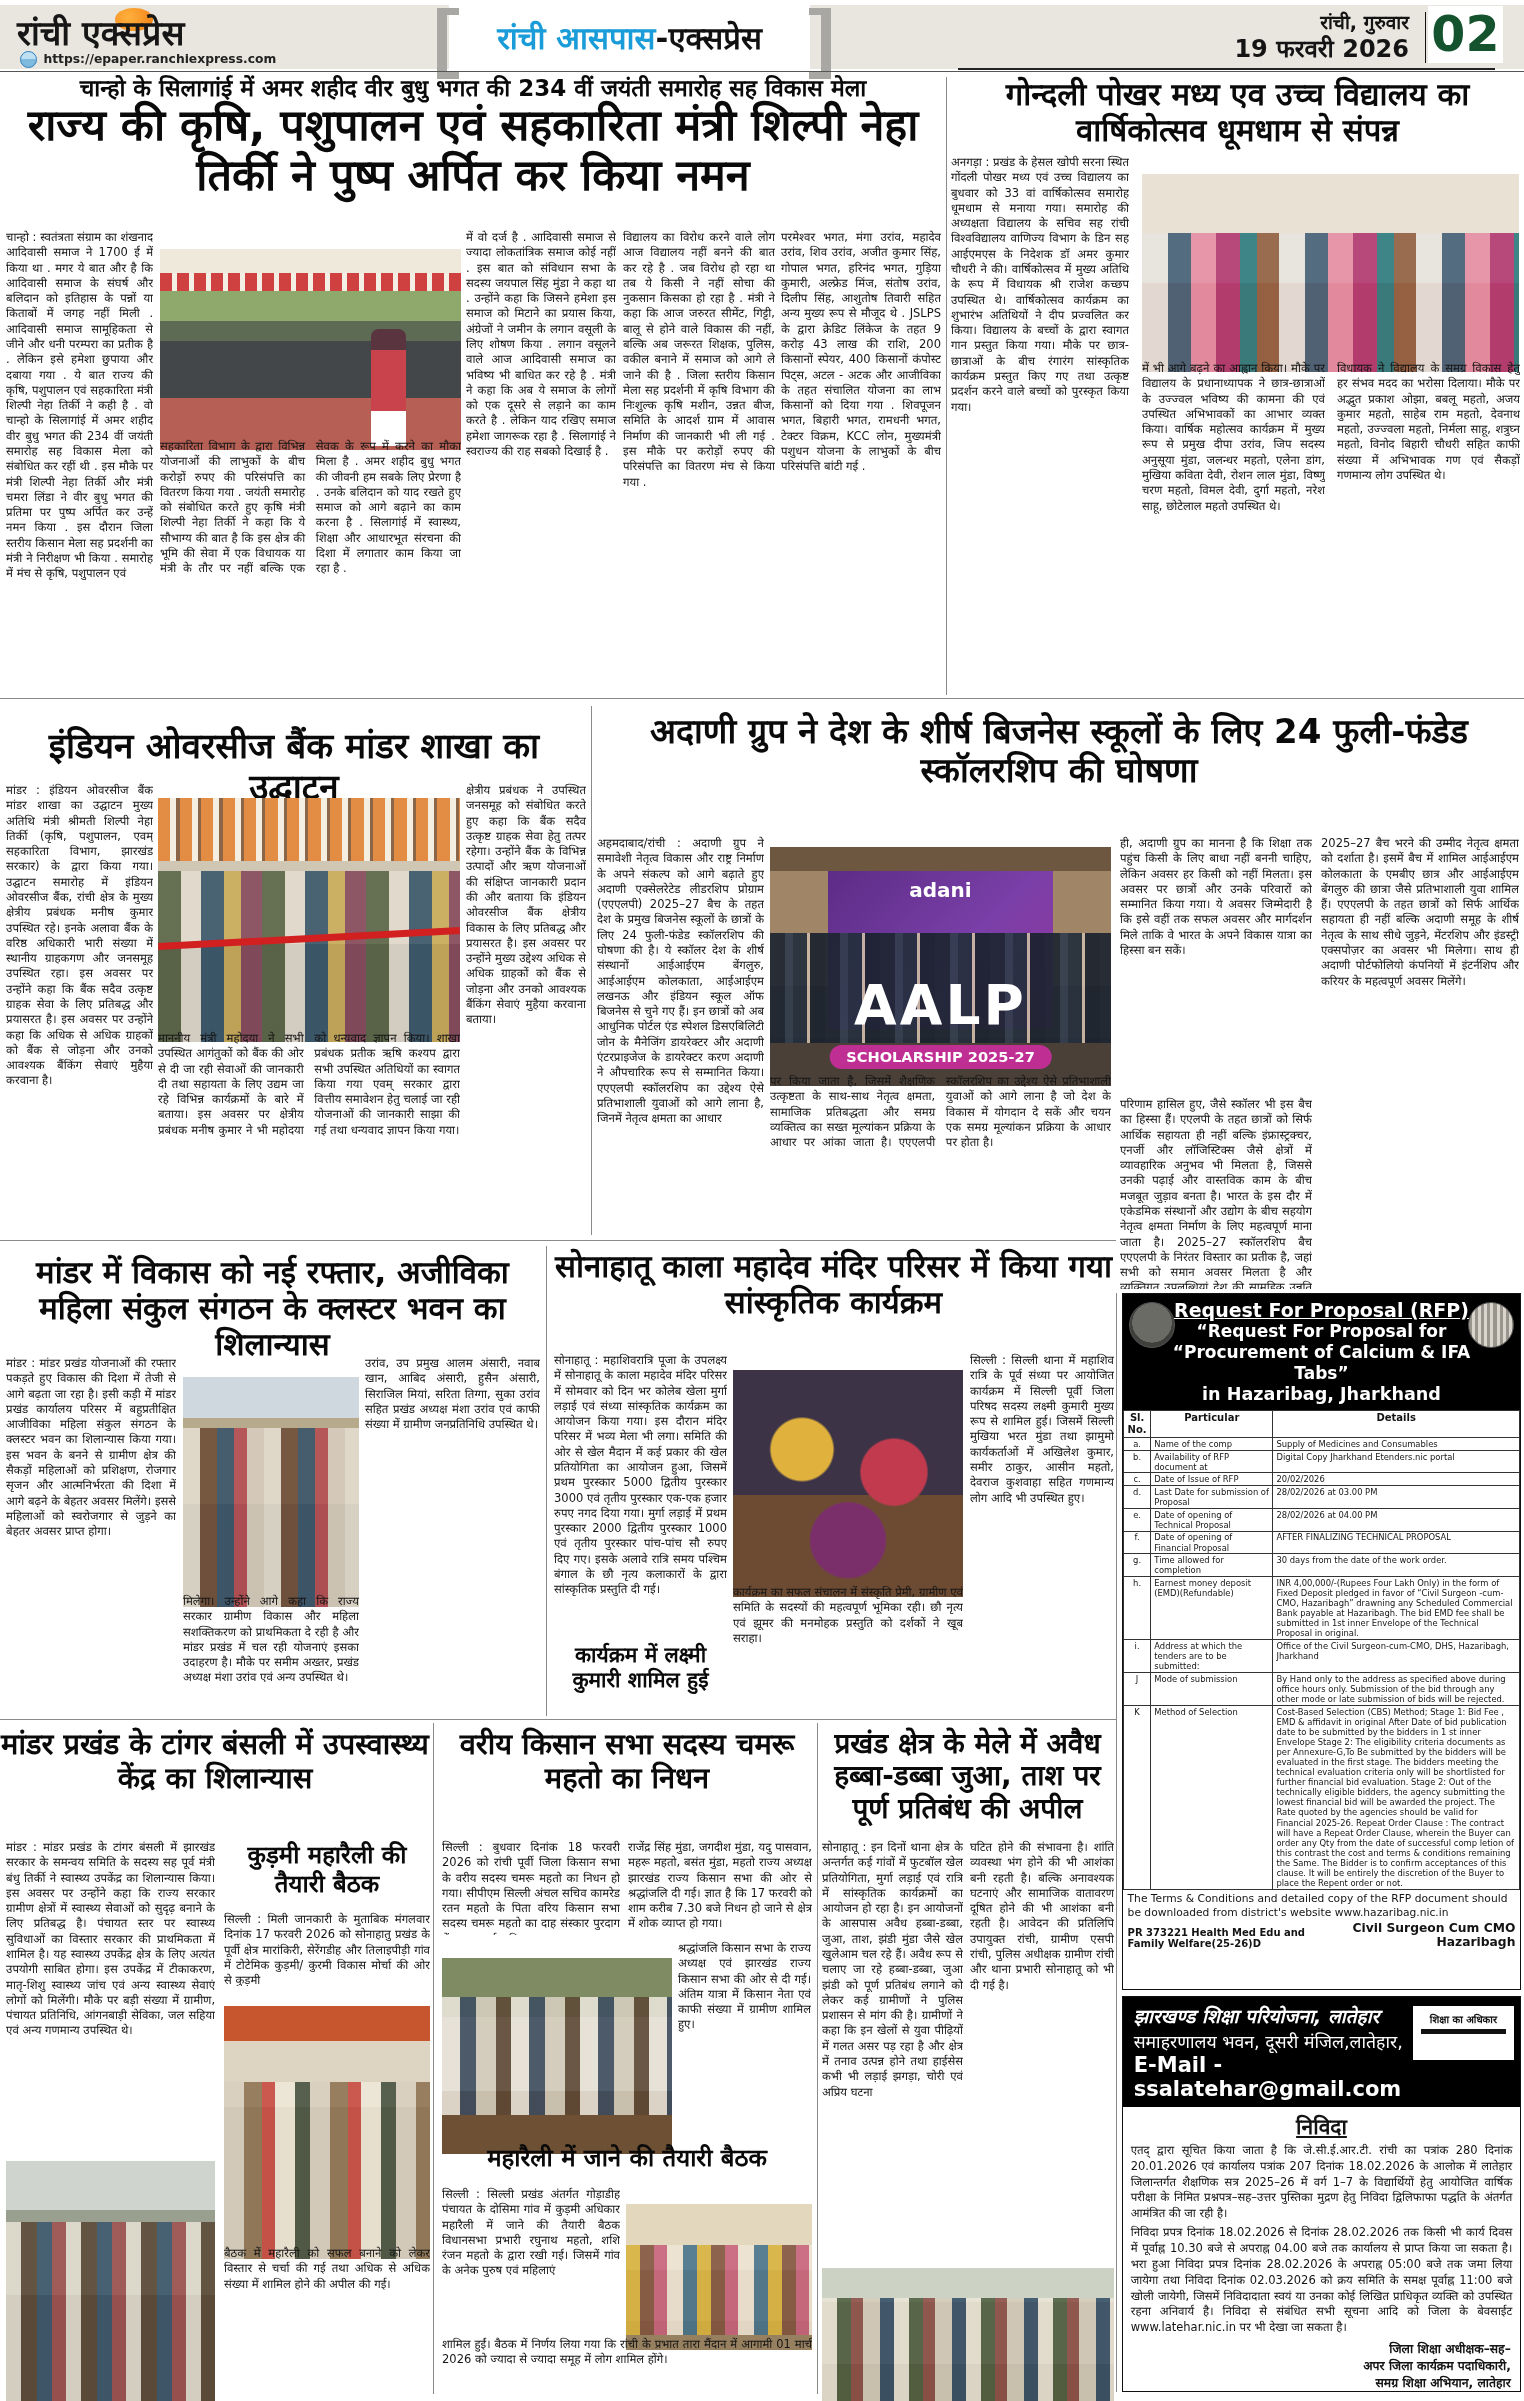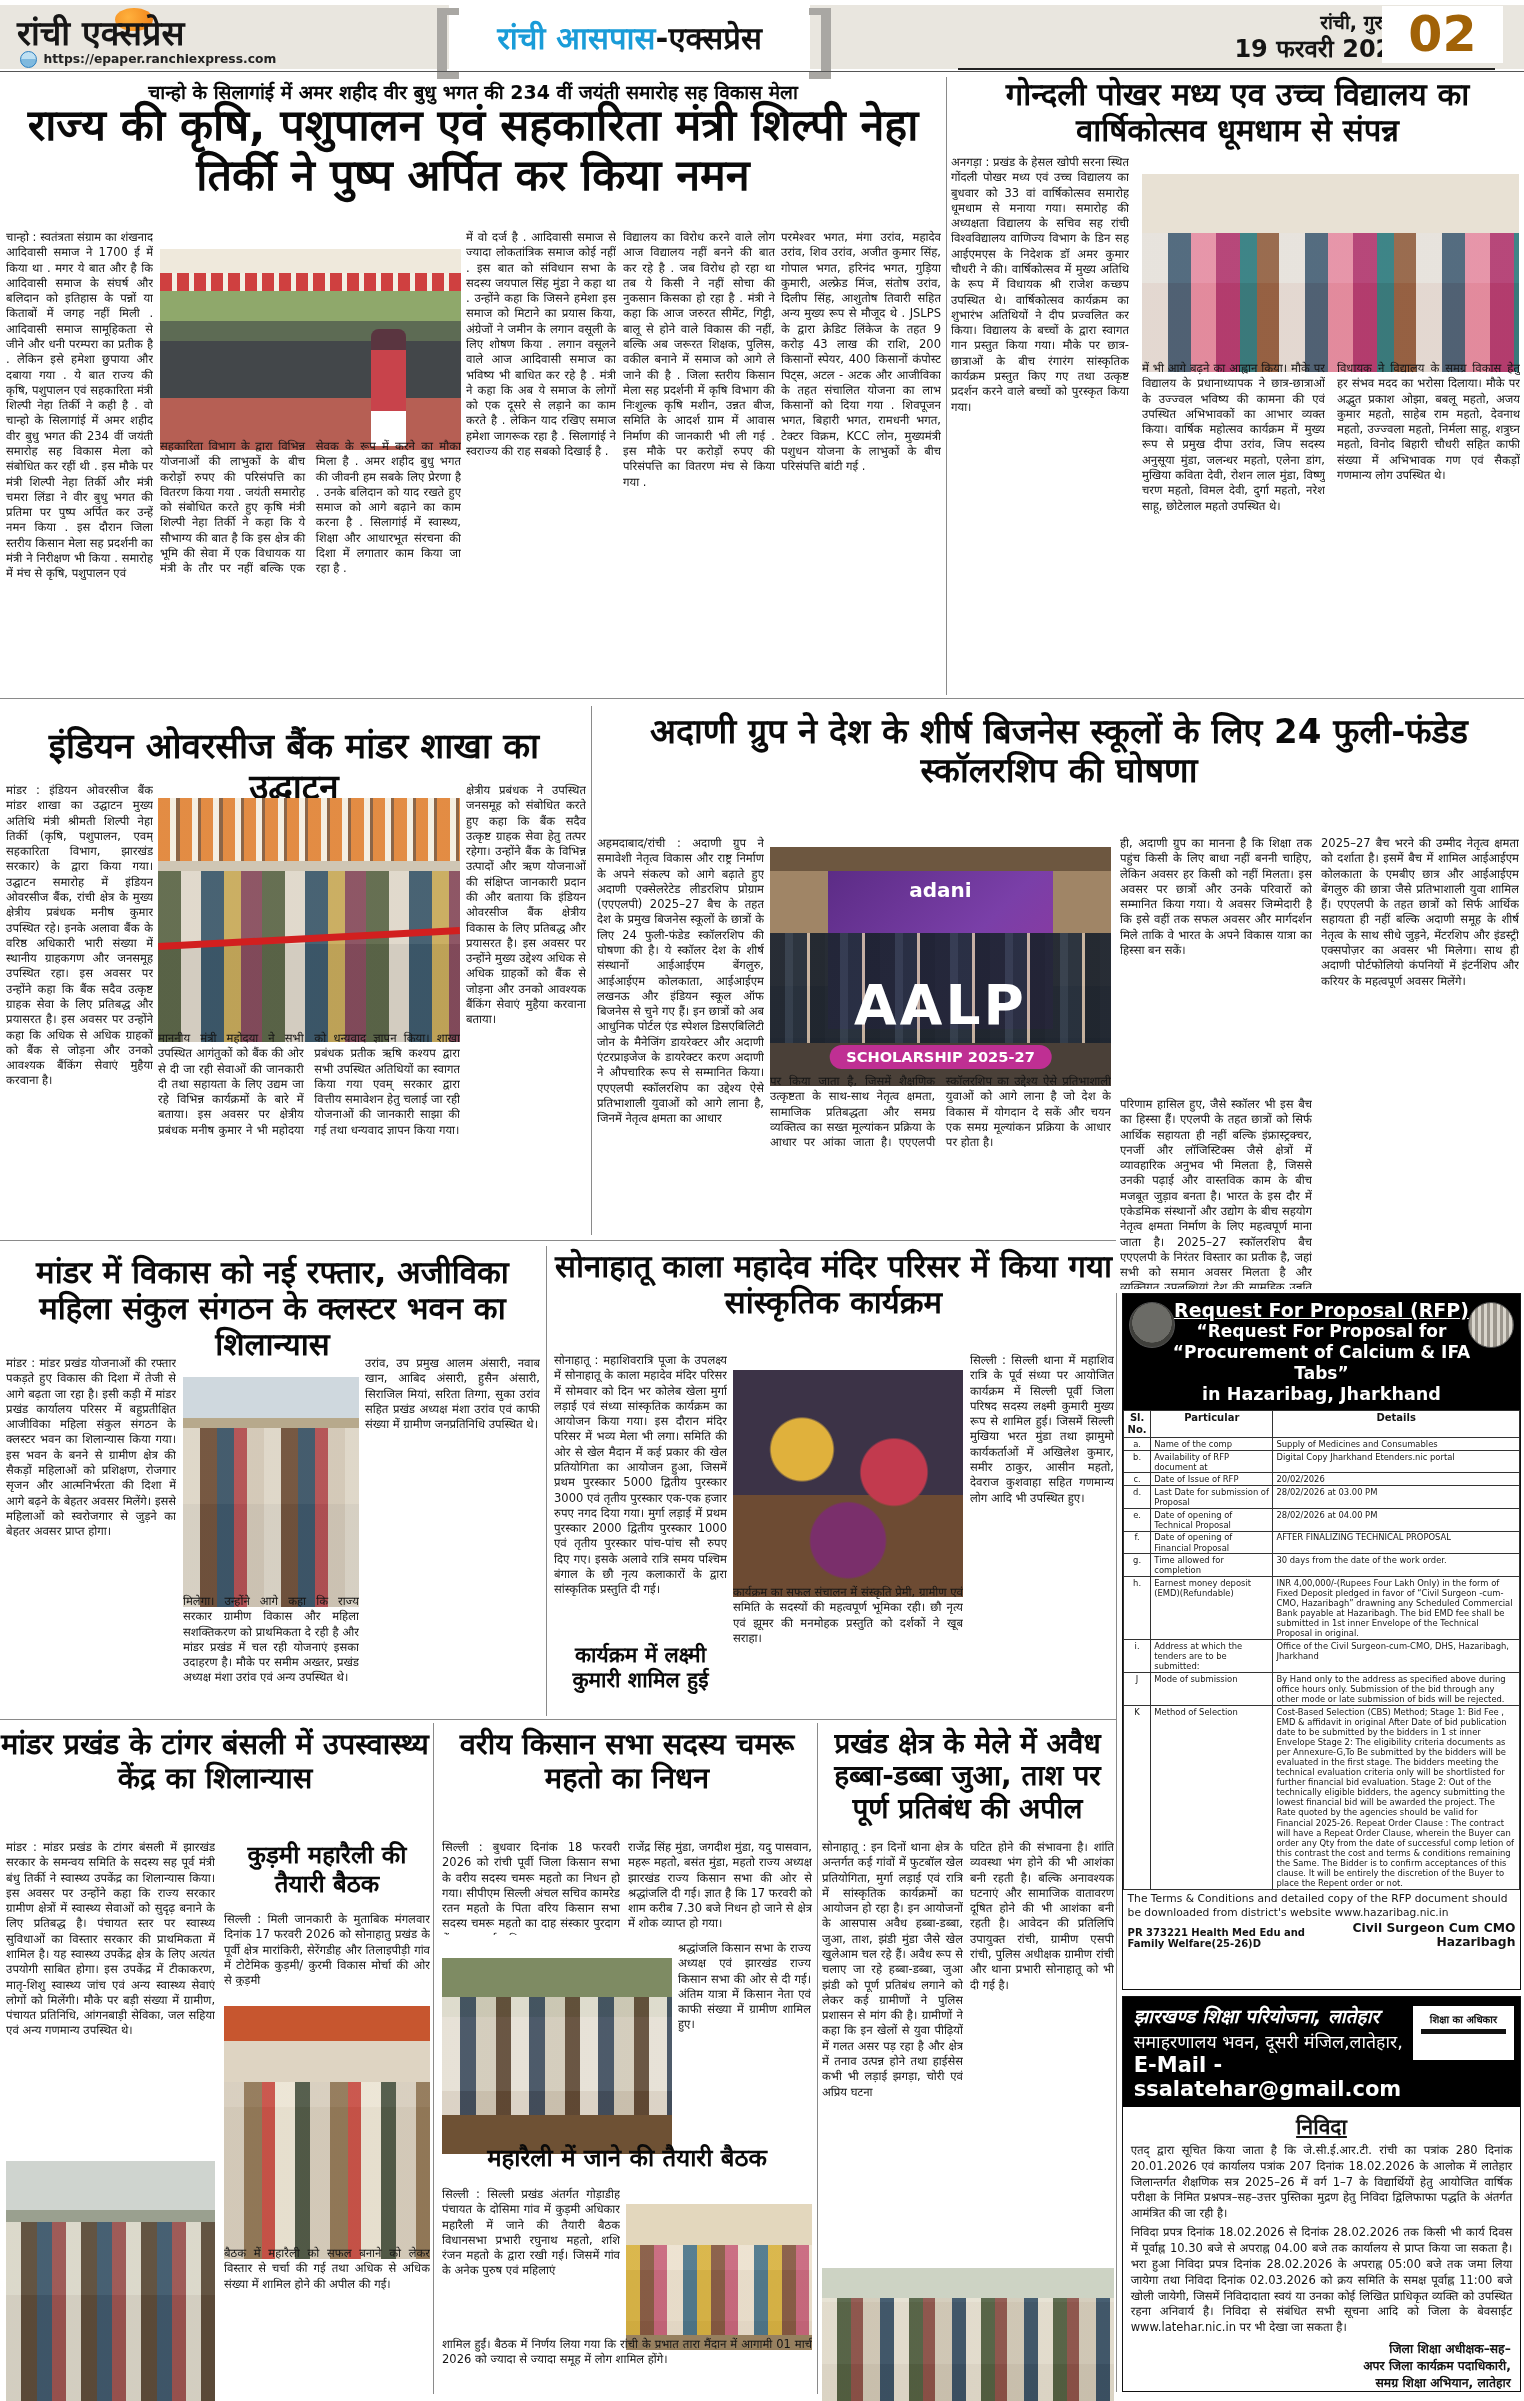--- a/index.html
+++ b/index.html
@@ -25,21 +25,21 @@
   #paper-logo{position:absolute;left:17px;top:4.6px;font-size:34px;font-weight:700;color:#161616;z-index:2;}
   #logo-orange{position:absolute;left:115px;top:3.1px;width:38px;height:23px;border-radius:50%;
       background:radial-gradient(circle at 35% 40%,#ffb13d,#f07f16);z-index:1;}
   #url-row{position:absolute;left:20px;top:46px;font-size:12.3px;font-weight:700;color:#222;display:flex;gap:6.1px;align-items:center;}
   #globe{width:15.3px;height:15.3px;border-radius:50%;border:1.5px solid #2a7fc0;
       background:linear-gradient(#bfe0f2 45%,#7fb9de 45%);}
   #date-block{position:absolute;right:115px;top:6.1px;text-align:right;line-height:1.25;}
   #city-day{font-size:19px;font-weight:700;}
   #date-line{font-size:24px;font-weight:700;}
   #pg-sep{position:absolute;right:98px;top:7.7px;width:1.5px;height:51px;background:#111;}
-  #page-num{position:absolute;right:21.5px;top:1.5px;font-size:49px;font-weight:700;color:#a16207;background:#fff;padding:0 26px;}
+  #page-num{position:absolute;right:21.5px;top:1.5px;font-size:49px;font-weight:700;color:#14532d;background:#fff;padding:0 3px;}
   
   #rfp{position:absolute;left:1122px;top:1293px;width:397px;height:695px;border:1.5px solid #111;background:#fff;overflow:hidden;}
   #rfp-head{background:#000;color:#fff;text-align:center;padding:4.6px 46px 6.1px 46px;position:relative;min-height:74px;}
   #rfp-t1{font-size:19px;font-weight:700;text-decoration:underline;}
   #rfp-t2{font-size:17px;font-weight:700;line-height:1.25;}
   #rfp-t3{font-size:17.6px;font-weight:700;}
   .rfp-logo{position:absolute;top:7.7px;width:44px;height:44px;border-radius:50%;background:#e8e4dc;border:1.5px solid #555;}
   .rfp-logo.left{left:6.1px;background:radial-gradient(circle at 50% 45%,#6b6b66 60%,#3f3f3b 61%);}
   .rfp-logo.right{right:6.1px;background:repeating-linear-gradient(90deg,#9a958c 0 3.1px,#d9d5cc 3.1px 6.1px);}
   #rfp table{border-collapse:collapse;width:100%;font-size:8.4px;line-height:1.2;}
@@ -97,21 +97,21 @@
     <div id="date-block">
       <div id="city-day">रांची, गुरुवार</div>
       <div id="date-line">19 फरवरी 2026</div>
     </div>
     <div id="pg-sep"></div>
     <div id="page-num">02</div>
   </div>
   <div class="hline" style="left:0;top:71px;width:1524px;background:#555;"></div>
   <div class="hline" style="left:958px;top:68px;width:537px;height:2.3px;background:#222;"></div>
 
-  <div class="sub" style="left:0;top:75px;width:946px;font-size:19px;margin-top:6px;">चान्हो के सिलागांई में अमर शहीद वीर बुधु भगत की 234 वीं जयंती समारोह सह विकास मेला</div>
+  <div class="sub" style="left:0;top:75px;width:946px;font-size:23px;">चान्हो के सिलागांई में अमर शहीद वीर बुधु भगत की 234 वीं जयंती समारोह सह विकास मेला</div>
   <div class="hl" style="left:0;top:101px;width:946px;font-size:43px;">राज्य की कृषि, पशुपालन एवं सहकारिता मंत्री शिल्पी नेहा तिर्की ने पुष्प अर्पित कर किया नमन</div>
 
   <div class="col" style="left:6.1px;top:230px;width:147px;height:465px;">चान्हो : स्वतंत्रता संग्राम का शंखनाद आदिवासी समाज ने 1700 ई में किया था . मगर ये बात और है कि आदिवासी समाज के संघर्ष और बलिदान को इतिहास के पन्नों या किताबों में जगह नहीं मिली . आदिवासी समाज सामूहिकता से जीने और धनी परम्परा का प्रतीक है . लेकिन इसे हमेशा छुपाया और दबाया गया . ये बात राज्य की कृषि, पशुपालन एवं सहकारिता मंत्री शिल्पी नेहा तिर्की ने कही है . वो चान्हो के सिलागांई में अमर शहीद वीर बुधु भगत की 234 वीं जयंती समारोह सह विकास मेला को संबोधित कर रहीं थी . इस मौके पर मंत्री शिल्पी नेहा तिर्की और मंत्री चमरा लिंडा ने वीर बुधु भगत की प्रतिमा पर पुष्प अर्पित कर उन्हें नमन किया . इस दौरान जिला स्तरीय किसान मेला सह प्रदर्शनी का मंत्री ने निरीक्षण भी किया . समारोह में मंच से कृषि, पशुपालन एवं</div>
 
   <div class="photo" style="left:160px;top:232px;width:301px;height:201px;
               background:linear-gradient(180deg,#efe9dc 0 13%,#e6dcc8 13% 18%,#8fa86b 18% 36%,#5d6b54 36% 46%,#43474a 46% 74%,#b65f54 74% 100%);">
     <div class="garland" style="top:12%;height:9%;background:repeating-linear-gradient(90deg,#cf4040 0 12.3px,#f3efe4 12.3px 17px);"></div>
     <div class="abs" style="left:70%;top:40%;width:35px;height:58%;background:linear-gradient(180deg,#5a3540 18%,#c8434b 18% 70%,#fff 70%);border-radius:7.7px 7.7px 0 0;"></div>
   </div>
   <div class="col cols2" style="left:160px;top:439px;width:301px;height:256px;">सहकारिता विभाग के द्वारा विभिन्न योजनाओं की लाभुकों के बीच करोड़ों रुपए की परिसंपत्ति का वितरण किया गया . जयंती समारोह को संबोधित करते हुए कृषि मंत्री शिल्पी नेहा तिर्की ने कहा कि ये सौभाग्य की बात है कि इस क्षेत्र की भूमि की सेवा में एक विधायक या मंत्री के तौर पर नहीं बल्कि एक सेवक के रूप में करने का मौका मिला है . अमर शहीद बुधु भगत की जीवनी हम सबके लिए प्रेरणा है . उनके बलिदान को याद रखते हुए समाज को आगे बढ़ाने का काम करना है . सिलागांई में स्वास्थ्य, शिक्षा और आधारभूत संरचना की दिशा में लगातार काम किया जा रहा है .</div>

